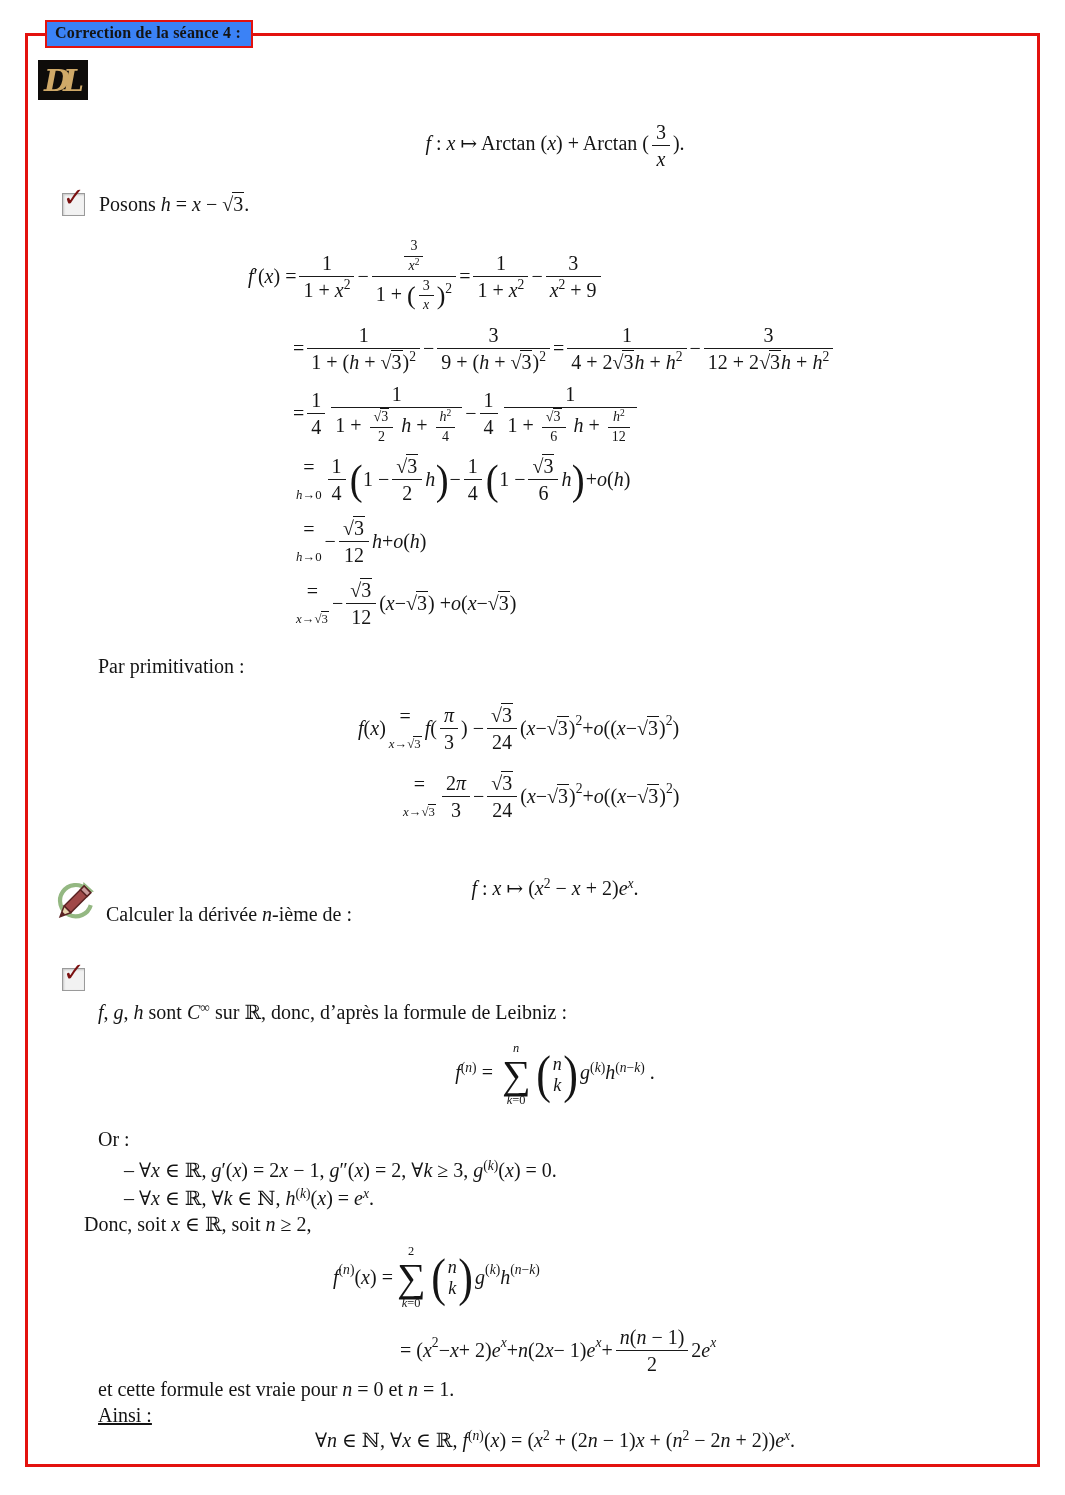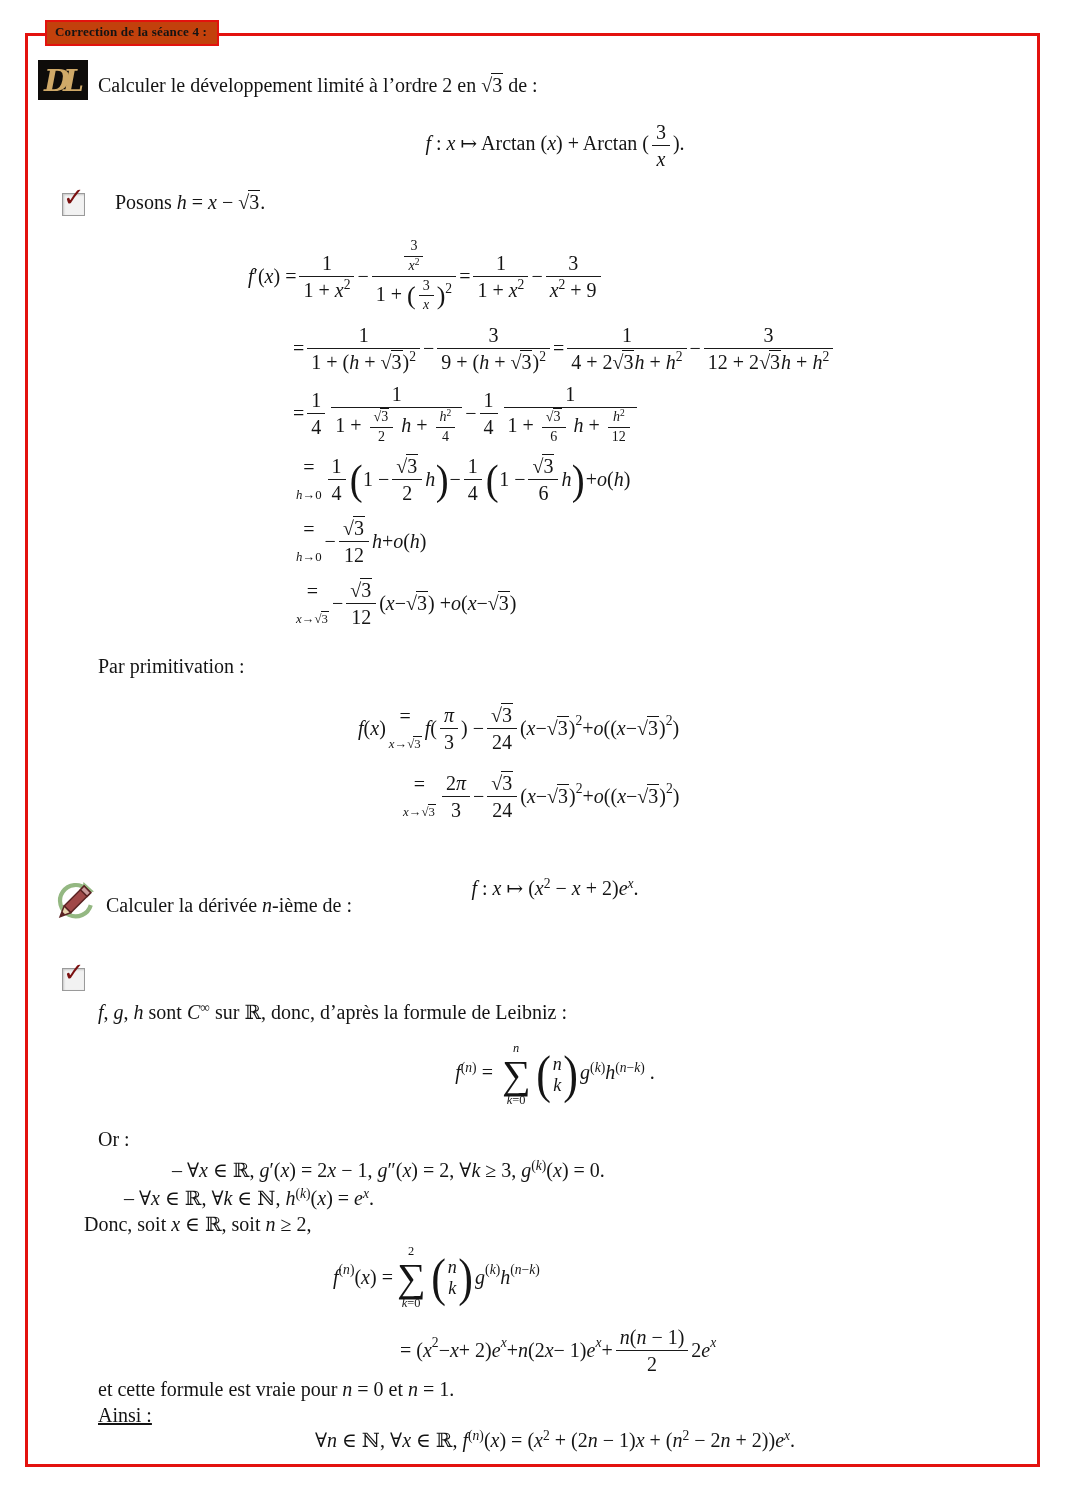--- a/index.html
+++ b/index.html
@@ -9,28 +9,28 @@
   }
   html,body{margin:0;padding:0;}
   body{
     width:1065px;height:1495px;position:relative;overflow:hidden;
     background:#ffffff;color:#141414;
     font-family:"Liberation Serif","DejaVu Serif","DejaVu Sans",serif;
     font-size:20px;
   }
   .frame{position:absolute;left:25px;top:33px;width:1015px;height:1434px;
     border:3px solid var(--accent-red);box-sizing:border-box;}
-  .title-box{position:absolute;left:45px;top:20px;z-index:2;background:#c2410c;
+  .title-box{position:absolute;left:45px;top:20px;z-index:2;background:#3b82f6;
     border:2px solid var(--accent-red);padding:2px 10px 4px 8px;
-    font-weight:bold;font-size:13px;letter-spacing:.2px;}
+    font-weight:bold;font-size:16px;letter-spacing:.2px;}
   .blk{position:absolute;white-space:nowrap;}
-  .row{display:flex;align-items:flex-start;}
+  .row{display:flex;align-items:flex-end;}
   .ctr{left:50px;width:1010px;text-align:center;}
   .ph{margin-left:10px;margin-top:14px;}
-  .ph2{margin-left:30px;margin-top:0px;}
+  .ph2{margin-left:14px;margin-top:0px;}
   
   .eml{min-height:56px;display:flex;align-items:center;margin-bottom:6px;}
   .ind{margin-left:45px;}
   
   i{font-family:"Liberation Serif","DejaVu Serif",serif;}
   sup{font-size:.68em;line-height:0;position:relative;top:-.55em;vertical-align:baseline;}
   .fr{display:inline-block;vertical-align:middle;text-align:center;line-height:1.2;margin:0 3px;}
   .fr>.nu{display:block;padding:0 4px 1px;}
   .fr>.de{display:block;border-top:1.4px solid #1a1a1a;padding:1px 4px 0;}
   .fs{font-size:.7em;}
@@ -65,21 +65,20 @@
   <div class="frame"></div>
 
   <div class="title-box">
     <span>Correction de la séance 4 :</span>
   </div>
 
   <div class="blk row" style="top:60px;left:38px;">
     <span class="dl">
         <span>DL</span>
       </span>
-    <span class="ph">Calculer le développement limité à l’ordre 2 en <span class="sq">√<span class="rd">3</span></span> de :</span>
   </div>
 
   <div class="blk ctr" style="top:120px;"><i>f</i> : <i>x</i> ↦ Arctan (<i>x</i>) + Arctan (<span class="fr"><span class="nu">3</span><span class="de"><i>x</i></span></span>).</div>
 
   <div class="blk row" style="top:191px;left:62px;">
     <span class="cb">
         <span class="ck">✓</span>
       </span>
     <span class="ph2">Posons <i>h</i> = <i>x</i> − <span class="sq">√<span class="rd">3</span></span>.</span>
   </div>
@@ -208,21 +207,21 @@
         <span class="sg">∑</span>
         <span class="lm"><i>k</i>=0</span>
       </span><span class="bin">
         <span class="bp2">(</span>
         <span class="bst"><i>n</i><br><i>k</i></span>
         <span class="bp2">)</span>
       </span><i>g</i><sup>(<i>k</i>)</sup><i>h</i><sup>(<i>n</i>−<i>k</i>)</sup> .</div>
 
   <div class="blk" style="top:1128px;left:98px;">Or :</div>
 
-  <div class="blk" style="top:1158px;left:124px;margin-left:48px;">– ∀<i>x</i> ∈ ℝ, <i>g</i>′(<i>x</i>) = 2<i>x</i> − 1, <i>g</i>″(<i>x</i>) = 2, ∀<i>k</i> ≥ 3, <i>g</i><sup>(<i>k</i>)</sup>(<i>x</i>) = 0.</div>
+  <div class="blk" style="top:1158px;left:124px;">– ∀<i>x</i> ∈ ℝ, <i>g</i>′(<i>x</i>) = 2<i>x</i> − 1, <i>g</i>″(<i>x</i>) = 2, ∀<i>k</i> ≥ 3, <i>g</i><sup>(<i>k</i>)</sup>(<i>x</i>) = 0.</div>
   <div class="blk" style="top:1186px;left:124px;">– ∀<i>x</i> ∈ ℝ, ∀<i>k</i> ∈ ℕ, <i>h</i><sup>(<i>k</i>)</sup>(<i>x</i>) = <i>e</i><sup><i>x</i></sup>.</div>
 
   <div class="blk" style="top:1212px;left:84px;">Donc, soit <i>x</i> ∈ ℝ, soit <i>n</i> ≥ 2,</div>
 
   <div class="blk eml" style="top:1245px;left:333px;"><i>f</i><sup>(<i>n</i>)</sup>(<i>x</i>) = <span class="sum">
         <span class="lm">2</span>
         <span class="sg">∑</span>
         <span class="lm"><i>k</i>=0</span>
       </span><span class="bin">
         <span class="bp2">(</span>

